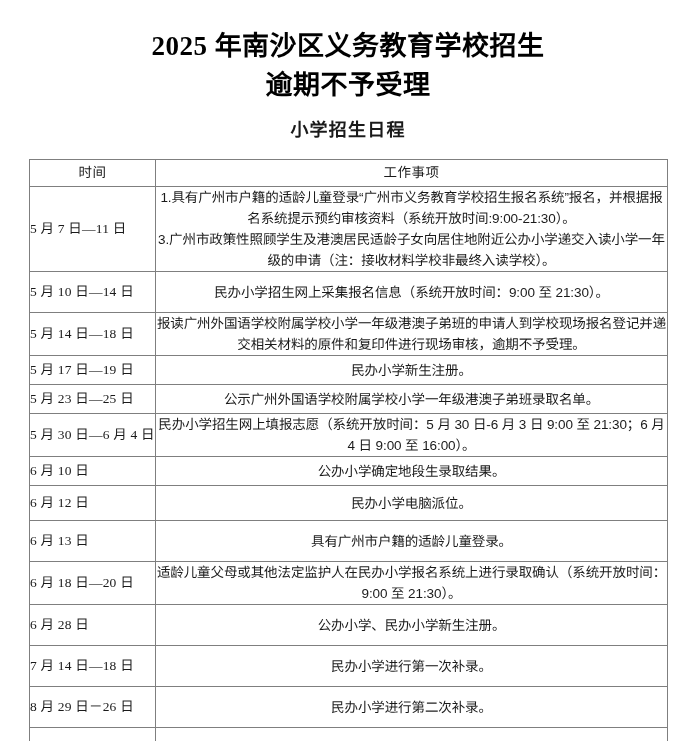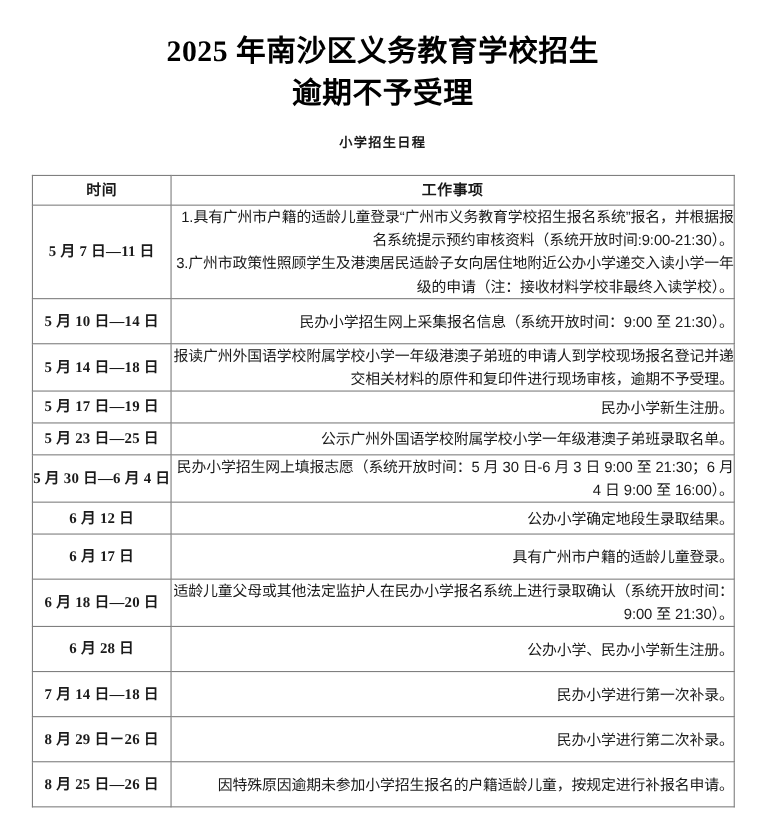--- a/index.html
+++ b/index.html
@@ -38,21 +38,21 @@
     margin: 0;
     padding: 0 90px;
   }
   .doc-title .line {
     display: block;
   }
 
   .doc-subtitle {
     font-family: "Liberation Sans", "DejaVu Sans", sans-serif;
     font-weight: bold;
-    font-size: 12px;
+    font-size: 18px;
     line-height: 22px;
     color: #1a1a1a;
     margin: 14px 0 0 0;
     letter-spacing: 1.2px;
   }
 
   
   .table-wrap {
     margin: 18px 0 0 0;
     padding: 0 29px 0 29px;
@@ -73,43 +73,42 @@
     vertical-align: middle;
     font-size: 13.5px;
     color: #1a1a1a;
   }
 
   col.col-time  { width: 126px; }
   col.col-item  { width: 512px; }
 
   thead th {
     font-family: "Liberation Sans", "DejaVu Sans", sans-serif;
-    font-weight: bold;
+    font-weight: normal;
     font-size: 13.5px;
     text-align: center;
     height: 26px;
     line-height: 26px;
     letter-spacing: 0.5px;
   }
 
   td.time-cell {
     font-family: "Liberation Serif", "DejaVu Serif", serif;
     font-size: 13.5px;
-    text-align: center;
+    text-align: left;
     padding: 4px 0 4px 7px;
     line-height: 20px;
     white-space: nowrap;
     letter-spacing: 0.2px;
-    font-weight: bold;
   }
 
   td.item-cell {
     font-family: "Liberation Sans", "DejaVu Sans", sans-serif;
     font-size: 13.5px;
-    text-align: right;
+    text-align: center;
     padding: 4px 6px 4px 8px;
     line-height: 21px;
     letter-spacing: -0.1px;
   }
 
   td.item-cell .para {
     display: block;
     margin: 0;
     padding: 0;
   }
@@ -185,29 +184,35 @@
         </tr>
 
         <tr class="r-two">
           <td class="time-cell">5 月 30 日—6 月 4 日</td>
           <td class="item-cell">
             <span class="para">民办小学招生网上填报志愿（系统开放时间：5 月 30 日-6 月 3 日 9:00 至 21:30；6 月 4 日 9:00 至 16:00）。</span>
           </td>
         </tr>
 
         <tr class="r-one">
+          <td class="time-cell">6 月 10 日</td>
+          <td class="item-cell">
+            <span class="para">公办小学确定地段生录取结果。</span>
+          </td>
+        </tr>
+
+        <tr class="r-one-sp">
           <td class="time-cell">6 月 12 日</td>
           <td class="item-cell">
-            <span class="para">公办小学确定地段生录取结果。</span>
-          </td>
-        </tr>
-
-
-        <tr class="r-mid">
-          <td class="time-cell">6 月 17 日</td>
+            <span class="para">民办小学电脑派位。</span>
+          </td>
+        </tr>
+
+        <tr class="r-mid">
+          <td class="time-cell">6 月 13 日</td>
           <td class="item-cell">
             <span class="para">具有广州市户籍的适龄儿童登录。</span>
           </td>
         </tr>
 
         <tr class="r-two">
           <td class="time-cell">6 月 18 日—20 日</td>
           <td class="item-cell">
             <span class="para">适龄儿童父母或其他法定监护人在民办小学报名系统上进行录取确认（系统开放时间：9:00 至 21:30）。</span>
           </td>

